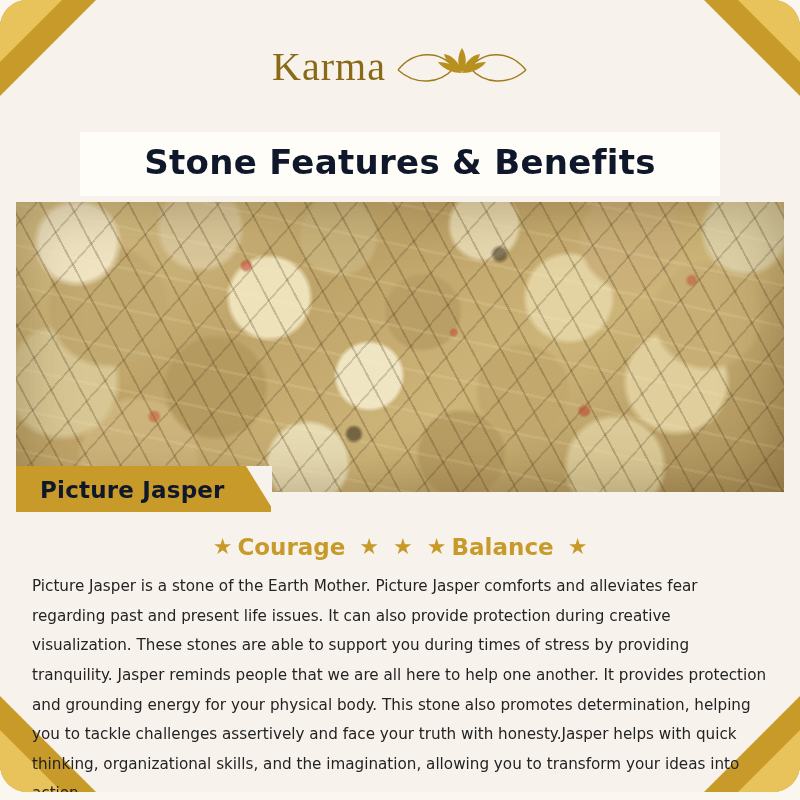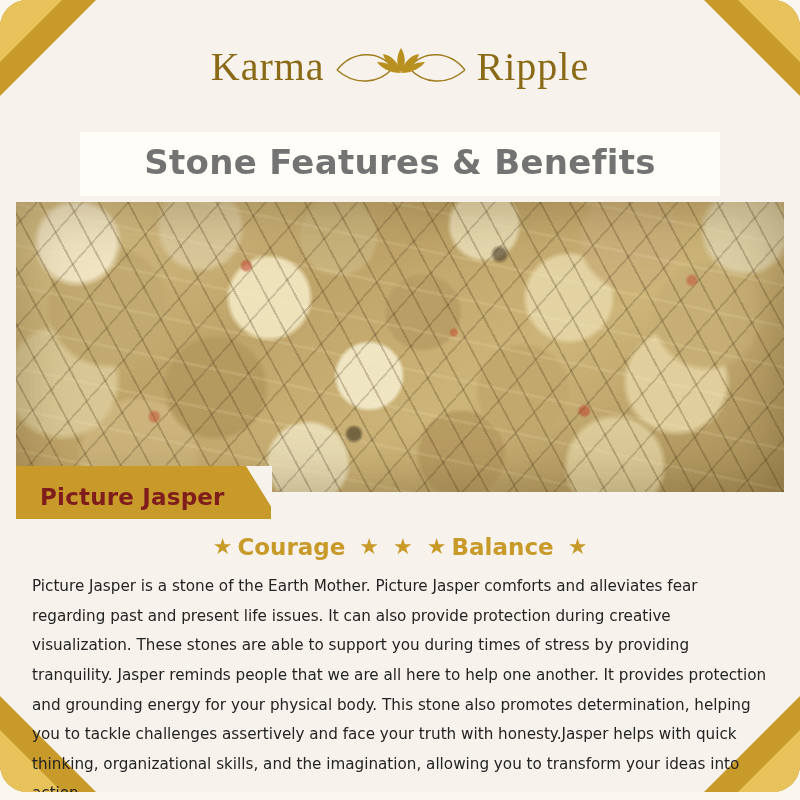--- a/index.html
+++ b/index.html
@@ -98,21 +98,21 @@
     width:640px;
     margin:0 auto;
     background:#fffdf8;
     text-align:center;
     padding:10px 0 14px;
   }
   .title-band h1 {
     font-family:"DejaVu Sans", sans-serif;
     font-size:34px;
     font-weight:bold;
-    color:#737373;
+    color:#0f172a;
     letter-spacing:0.3px;
   }
 
   
   .photo {
     position:relative;
     z-index:2;
     margin:6px 16px 0 16px;
     height:290px;
     overflow:hidden;
@@ -167,25 +167,25 @@
     box-shadow: inset 0 0 60px rgba(70,50,15,0.35);
   }
 
   
   .name-tag {
     position:absolute;
     z-index:4;
     left:16px;
     top:466px;
     background:#c89a2a;
-    color:#7f1d1d;
+    color:#0f172a;
     font-family:"DejaVu Sans", sans-serif;
     font-size:23px;
     font-weight:bold;
-    padding:18px 46px 9px 24px;
+    padding:11px 46px 9px 24px;
     letter-spacing:0.2px;
     text-align:right;
   }
   .name-tag::after {
     content:"";
     position:absolute;
     top:0; right:-1px;
     width:0; height:0;
     border-top:42px solid #f7f3ec;
     border-left:26px solid transparent;
@@ -253,21 +253,20 @@
           </g>
           <g fill="#b8901f">
             <path d="M66 8 C 61 16, 61 26, 66 32 C 71 26, 71 16, 66 8 Z"></path>
             <path d="M66 32 C 57 28, 50 22, 48 14 C 56 15, 63 22, 66 32 Z"></path>
             <path d="M66 32 C 75 28, 82 22, 84 14 C 76 15, 69 22, 66 32 Z"></path>
             <path d="M66 33 C 55 33, 46 28, 42 22 C 52 22, 61 26, 66 33 Z"></path>
             <path d="M66 33 C 77 33, 86 28, 90 22 C 80 22, 71 26, 66 33 Z"></path>
           </g>
         </svg>
       </span>
-      <span class="brand-text">Ripple</span>
     </div>
   </div>
 
   <div class="title-band">
     <h1>Stone Features &amp; Benefits</h1>
   </div>
 
   <div class="photo">
     <div class="rocks"></div>
     <div class="rocks-shadow"></div>

